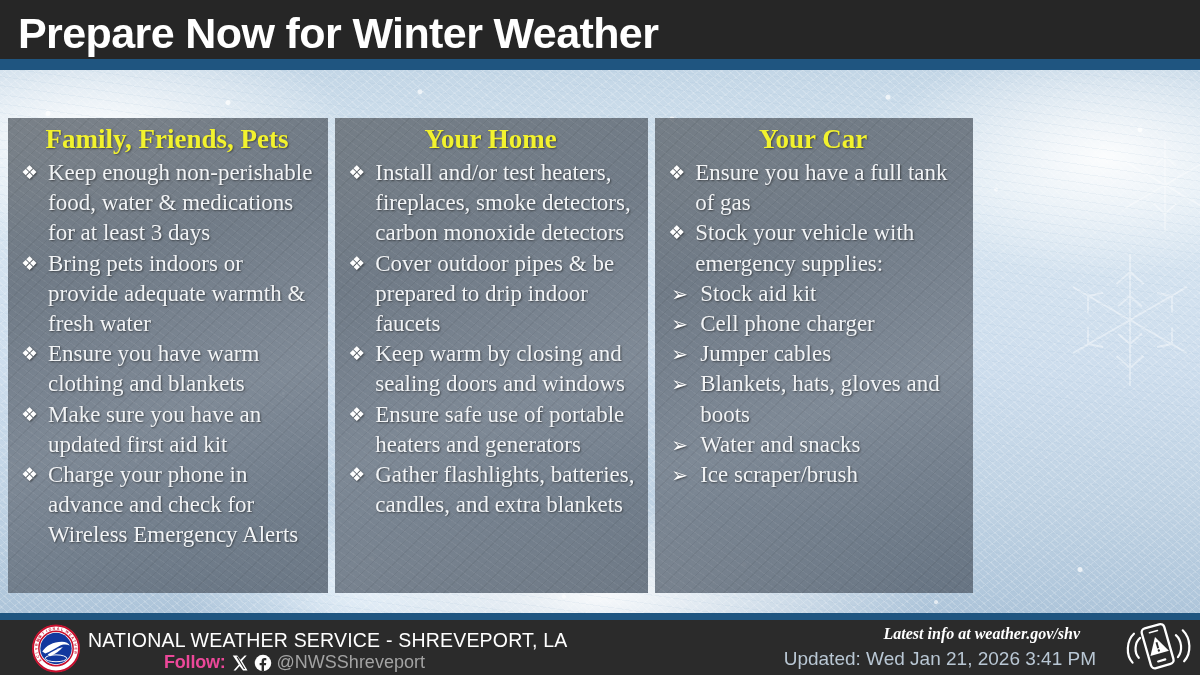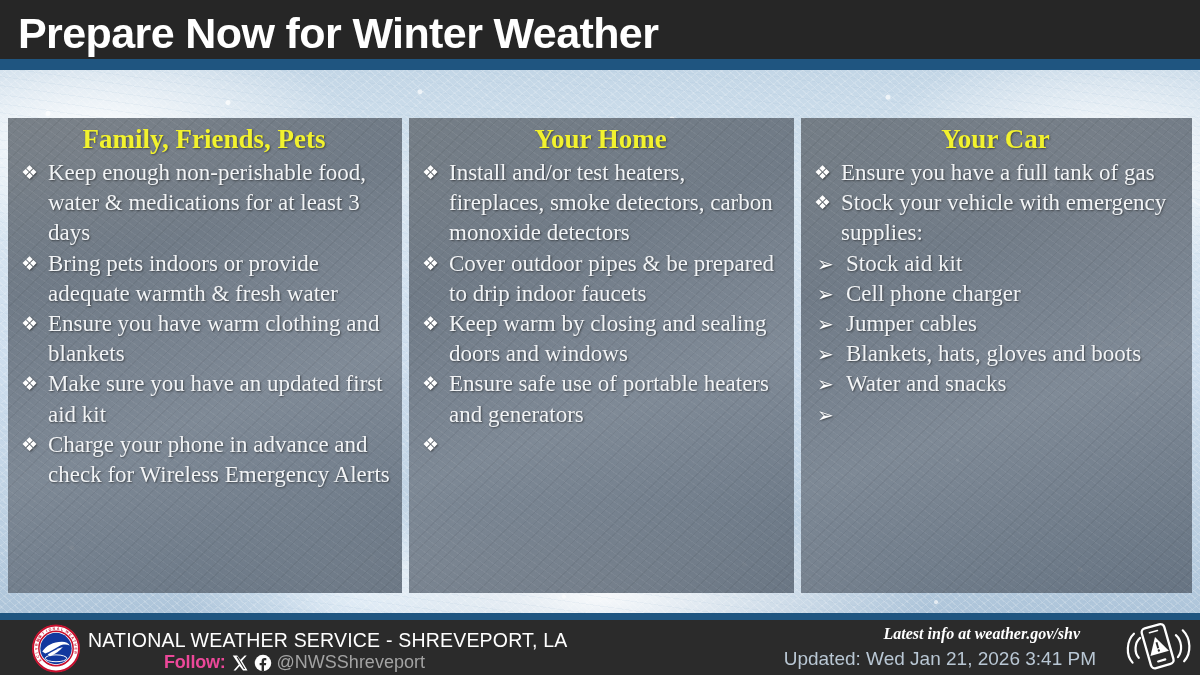--- a/index.html
+++ b/index.html
@@ -71,21 +71,21 @@
     background-image:
       repeating-linear-gradient(42deg, rgba(255,255,255,.18) 0 1px, transparent 1px 5px),
       repeating-linear-gradient(-38deg, rgba(255,255,255,.14) 0 1px, transparent 1px 7px),
       repeating-linear-gradient(8deg, rgba(150,180,205,.10) 0 1px, transparent 1px 9px);
   }
   
   .flake{ position:absolute; opacity:.55; pointer-events:none; }
 
   
   .panels{
-    position:absolute; left:8px; top:118px; width:1184px; height:475px;
+    position:absolute; left:8px; top:118px; width:965px; height:475px;
     display:flex; gap:7px; z-index:4;
   }
   .panel{
     position:relative; overflow:hidden;
     background:linear-gradient(160deg, rgba(104,112,120,.88) 0%, rgba(96,106,118,.86) 30%, rgba(112,122,134,.84) 60%, rgba(92,104,118,.88) 100%);
     padding:6px 10px 6px 8px;
   }
   .panel::before{
     content:""; position:absolute; inset:0; pointer-events:none;
     background-image:
@@ -286,20 +286,21 @@
         <li>
           <span class="bullet-mark">❖</span>
           <span>Keep warm by closing and sealing doors and windows</span>
         </li>
         <li>
           <span class="bullet-mark">❖</span>
           <span>Ensure safe use of portable heaters and generators</span>
         </li>
         <li>
           <span class="bullet-mark">❖</span>
+          <span>Gather flashlights, batteries, candles, and extra blankets</span>
         </li>
       </ul>
     </div>
   </div>
 
   <div class="panel p3">
     <div class="panel-inner">
       <h2>Your Car</h2>
       <ul class="bullets">
         <li>
@@ -327,20 +328,21 @@
         <li>
           <span class="sub-mark">➢</span>
           <span>Blankets, hats, gloves and boots</span>
         </li>
         <li>
           <span class="sub-mark">➢</span>
           <span>Water and snacks</span>
         </li>
         <li>
           <span class="sub-mark">➢</span>
+          <span>Ice scraper/brush</span>
         </li>
       </ul>
     </div>
   </div>
 
 </div>
 
 <div class="footer-accent"></div>
 <div class="footer"></div>
 

